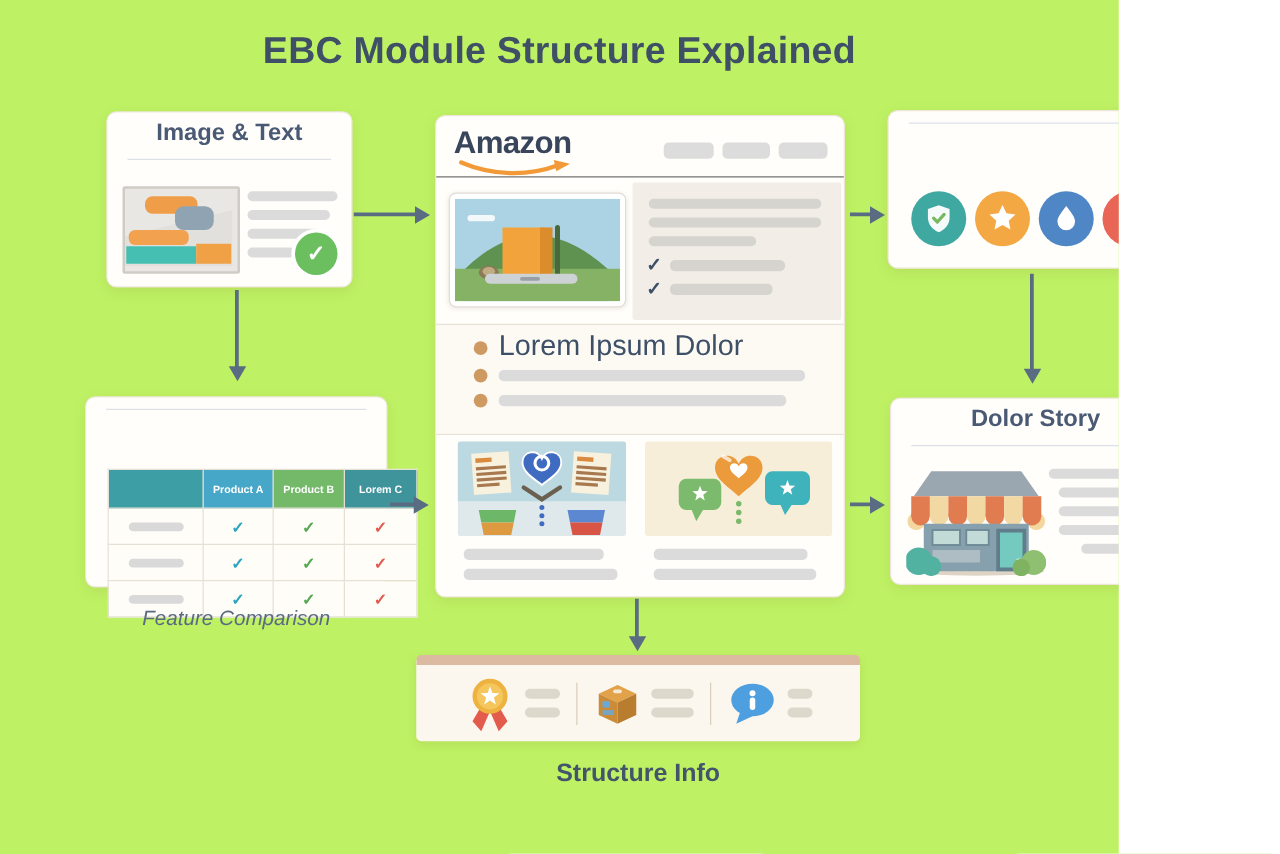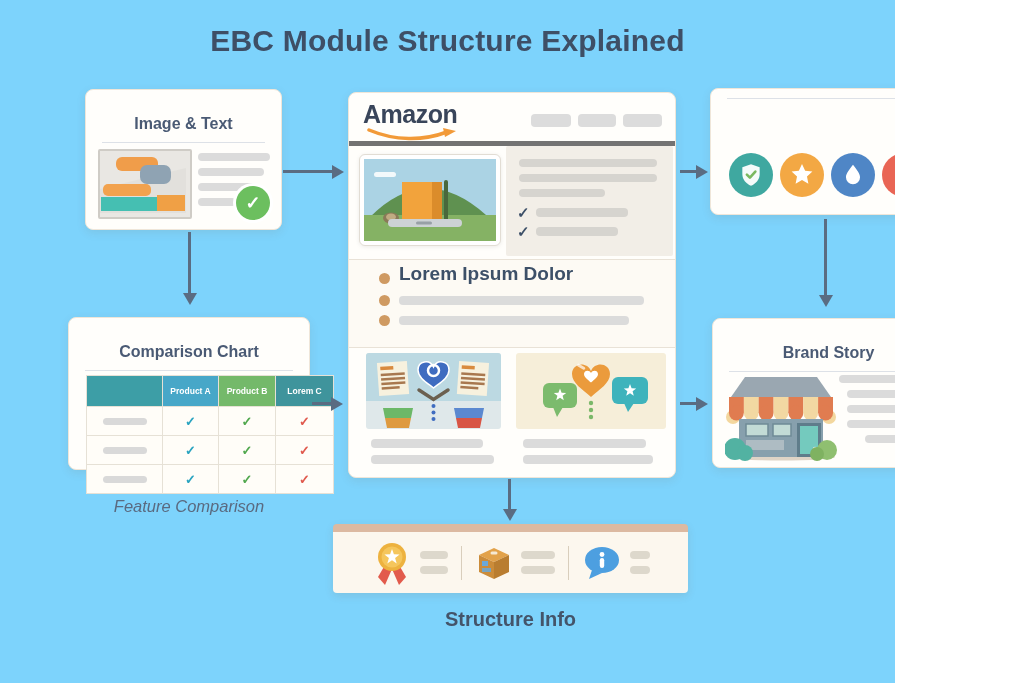--- a/index.html
+++ b/index.html
@@ -1,58 +1,58 @@
 <!DOCTYPE html>
 <html><head>
 <meta charset="utf-8">
 <style>
   html,body { margin:0; padding:0; }
   body { font-family:"Liberation Sans", sans-serif; }
-  .stage { position:relative; width:895px; height:683px; background:#7dd3fc; overflow:hidden; }
+  .stage { position:relative; width:895px; height:683px; background:#bef264; overflow:hidden; }
 
   .title { position:absolute; top:24px; left:0; width:100%; text-align:center;
            font-size:30px; font-weight:800; color:#3e4f66; letter-spacing:0.2px; }
 
   .card { position:absolute; background:#fffefb; border:1px solid #efe6d9; border-radius:8px;
           box-shadow:0 3px 10px rgba(120,80,40,.10); box-sizing:border-box; }
-  .card-h { text-align:center; font-weight:700; font-size:16px; color:#4a5a74; margin-top:25px; }
+  .card-h { text-align:center; font-weight:700; font-size:19px; color:#4a5a74; margin-top:6px; }
   .hr { height:1px; background:#dde1e7; margin:9px 16px 0; }
 
   .sk { position:absolute; height:8px; border-radius:4px; background:#dbdbdb; }
 
   
   .arr-r { position:absolute; height:3px; background:#5a6c82; }
   .arr-r::after { content:""; position:absolute; right:-11px; top:-5.5px;
     border-left:12px solid #5a6c82; border-top:7px solid transparent; border-bottom:7px solid transparent; }
   .arr-d { position:absolute; width:3px; background:#5a6c82; }
   .arr-d::after { content:""; position:absolute; bottom:-11px; left:-5.5px;
     border-top:12px solid #5a6c82; border-left:7px solid transparent; border-right:7px solid transparent; }
 
   
   .thumb { position:absolute; left:12px; top:59px; width:90px; height:66px;
            border:2px solid #cfccc6; border-radius:2px; overflow:hidden; background:#e9e7e3; }
   .badge-check { position:absolute; left:150px; top:96px; width:34px; height:34px; border-radius:50%;
     background:#6cbf5f; box-shadow:0 0 0 3px #ffffff; color:#fff; font-weight:700; font-size:18px;
     display:flex; align-items:center; justify-content:center; }
 
   
-  .cent-head { position:absolute; left:0; top:0; right:0; height:48px; border-bottom:5px solid #737373; }
+  .cent-head { position:absolute; left:0; top:0; right:0; height:48px; border-bottom:1px solid #737373; }
   .amazon { position:absolute; left:14px; top:7px; font-size:25px; font-weight:800; color:#39455a; letter-spacing:-0.5px; }
   .smile { position:absolute; left:16px; top:35px; }
   .pill { position:absolute; top:21px; height:13px; background:#dcdcdc; border-radius:4px; }
   .sec2bg { position:absolute; left:0; right:0; top:167px; height:87px; background:#fdfaf4; }
   .img-card { position:absolute; left:10px; top:61px; width:142px; height:92px; background:#fff;
     border:1px solid #e2ddd4; border-radius:6px; box-shadow:0 1px 4px rgba(0,0,0,.08); padding:4px; box-sizing:border-box; }
   .panel1 { position:absolute; left:157px; top:53px; width:167px; height:110px; background:#f2eee7; border-radius:2px; }
   .ckrow { position:absolute; left:11px; display:flex; align-items:center; gap:6px; }
   .ck { color:#3d5068; font-weight:700; font-size:15px; line-height:1; }
   .ckline { height:9px; border-radius:4px; background:#d6d4cf; }
   .sec-div { position:absolute; left:0; right:0; height:1px; background:#e9e2d7; }
   .bullet { position:absolute; width:11px; height:11px; border-radius:50%; background:#cf9a62; }
-  .lorem { position:absolute; left:50px; top:170px; font-size:19px; font-weight:700; color:#3d5068; }
+  .lorem { position:absolute; left:50px; top:170px; font-size:23px; font-weight:400; color:#3d5068; }
   .mini { position:absolute; top:260px; height:76px; border-radius:3px; overflow:hidden; }
 
   
   .icon-row { position:absolute; left:0; right:0; top:64px; display:flex; justify-content:center; gap:7px; }
   .fi { width:44px; height:44px; border-radius:50%; display:flex; align-items:center; justify-content:center; }
   .fi-teal { background:#3fa8a0; } .fi-orange { background:#f3a844; }
   .fi-blue { background:#4f86c6; } .fi-red { background:#e96555; }
 
   
   .ctable { position:absolute; left:17px; top:57px; width:211px; border-collapse:collapse; table-layout:fixed; }
@@ -245,21 +245,20 @@
       </div>
       <div class="fi fi-red">
         <svg width="26" height="26" viewBox="0 0 24 24">
           <path d="M13.5 2 L5.5 13.5 H10.5 L8.5 22 L18 9.5 H12.5 Z" fill="#ffffff"></path>
         </svg>
       </div>
     </div>
   </div>
 
   <div class="card" style="left:68px; top:317px; width:242px; height:153px;">
-    <div class="card-h">Comparison Chart</div>
     <div class="hr"></div>
     <table class="ctable">
       <thead>
         <tr>
           <th class="th0"></th>
           <th class="th1">Product A</th>
           <th class="th2">Product B</th>
           <th class="th3">Lorem C</th>
         </tr>
       </thead>
@@ -284,24 +283,24 @@
           <td>
               <div class="sk-s"></div>
             </td>
           <td class="ma">✓</td>
           <td class="mb">✓</td>
           <td class="mc">✓</td>
         </tr>
       </tbody>
     </table>
   </div>
-  <div class="caption italic" style="left:68px; top:486px; width:242px;margin-top:11px;">Feature Comparison</div>
+  <div class="caption italic" style="left:68px; top:486px; width:242px;">Feature Comparison</div>
 
   <div class="card" style="left:712px; top:318px; width:233px; height:150px;">
-    <div class="card-h">Brand Story</div>
+    <div class="card-h">Dolor Story</div>
     <div class="hr"></div>
     <svg class="store" width="112" height="92" viewBox="0 0 112 92">
       <ellipse cx="56" cy="88" rx="54" ry="3.5" fill="#ded4c6"></ellipse>
       <circle cx="8" cy="48" r="7" fill="#f3d79e"></circle>
       <circle cx="104" cy="48" r="7" fill="#f3d79e"></circle>
       <polygon points="20,8 92,8 106,28 6,28" fill="#9aa7b1"></polygon>
       <g>
         <rect x="4" y="28" width="14.9" height="16" fill="#e07c50"></rect>
           <circle cx="11.4" cy="44" r="7.4" fill="#e07c50"></circle>
         <rect x="18.9" y="28" width="14.9" height="16" fill="#f2d8a2"></rect>

